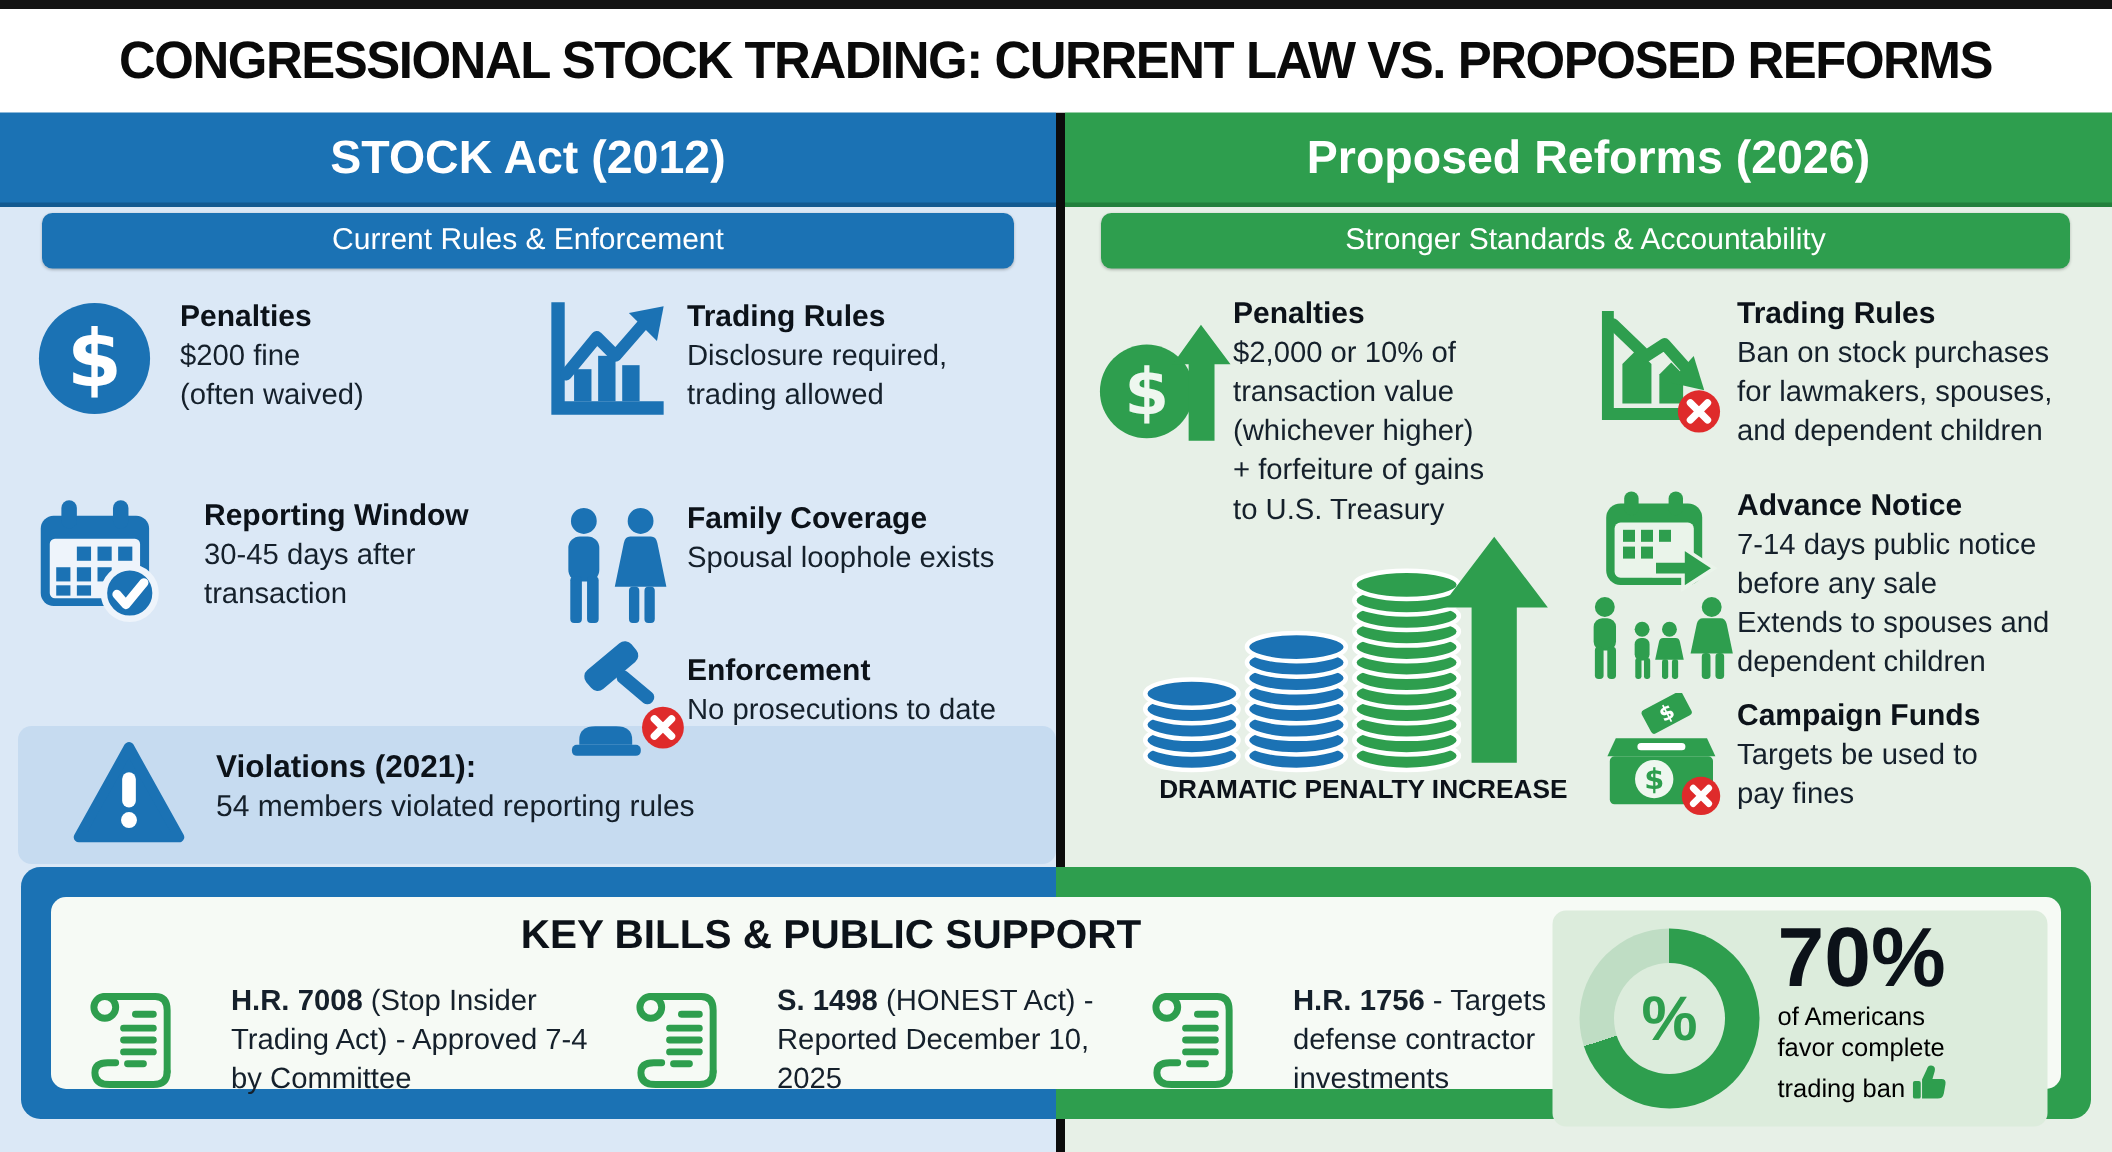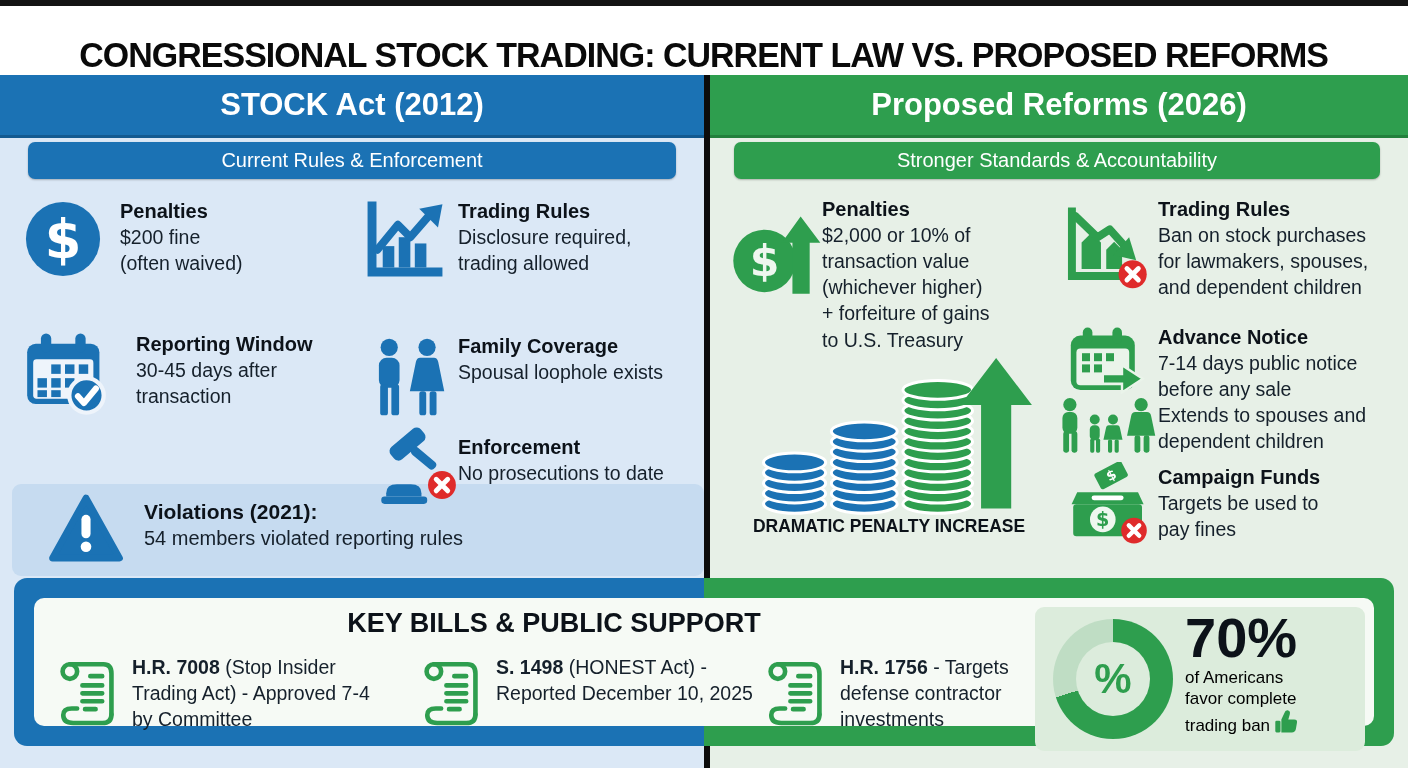--- a/index.html
+++ b/index.html
@@ -5,21 +5,21 @@
   html,body{margin:0;padding:0;background:#ffffff;}
   #canvas{
     position:relative;width:1408px;height:768px;overflow:hidden;
     font-family:"Liberation Sans","DejaVu Sans",sans-serif;color:#121a22;
     background:#ffffff;
   }
   .abs{position:absolute;}
   
   .top-strip{left:0;top:0;width:1408px;height:6px;background:#141414;z-index:2;}
   
-  .title-band{left:0;top:6px;width:1408px;height:69px;background:#ffffff;display:flex;align-items:flex-end;justify-content:center;z-index:2;}
+  .title-band{left:0;top:6px;width:1408px;height:69px;background:#ffffff;display:flex;align-items:center;justify-content:center;z-index:2;}
   .title-band h1{margin:0;font-size:35px;font-weight:800;letter-spacing:-1px;color:#0a0a0a;transform:scaleX(.97);white-space:nowrap;}
   
   .panel-left{left:0;top:135px;width:704px;height:633px;background:#dbe8f6;z-index:0;}
   .panel-right{left:710px;top:135px;width:698px;height:633px;background:#e7f0e7;z-index:0;}
   .divider{left:704px;top:75px;width:6px;height:693px;background:#0c0c0c;z-index:1;}
   
   .header{top:75px;height:60px;display:flex;align-items:center;justify-content:center;color:#fff;font-size:31px;font-weight:800;z-index:2;}
   .header-left{left:0;width:704px;background:#1b72b4;border-bottom:3px solid #135a91;}
   .header-right{left:710px;width:698px;background:#2e9e4e;border-bottom:3px solid #22803c;}
   
@@ -27,26 +27,26 @@
   .subbanner-left{left:28px;width:648px;background:#1b72b4;}
   .subbanner-right{left:734px;width:646px;background:#2e9e4e;}
   
   .item-title{font-size:20px;font-weight:800;color:#0c1219;line-height:1.3;}
   .txt{font-size:19.5px;line-height:1.34;white-space:pre-line;color:#15202b;}
   .icon{z-index:2;}
   .z2{z-index:2;}
   
   .violations-band{left:12px;top:484px;width:692px;height:92px;background:#c6dbf0;border-radius:9px;z-index:1;}
   
-  .coins-caption{left:733px;top:516px;width:312px;text-align:center;font-size:17.5px;font-weight:800;color:#0c1219;z-index:2;}
+  .coins-caption{left:733px;top:516px;width:312px;text-align:right;font-size:17.5px;font-weight:800;color:#0c1219;z-index:2;}
   
   .bottom-box{left:14px;top:578px;width:1380px;height:168px;border-radius:13px;padding:20px;background:linear-gradient(to right,#1b72b4 50%,#2e9e4e 50%);z-index:3;box-sizing:border-box;}
   .bottom-inner{position:relative;width:100%;height:100%;background:#f6faf5;border-radius:10px;}
   .bottom-title{position:absolute;left:0;top:10px;width:1040px;text-align:center;font-size:27px;font-weight:800;color:#0c1219;}
-  .bill{position:absolute;top:56px;display:flex;gap:10px;}
+  .bill{position:absolute;top:56px;display:flex;gap:32px;}
   .bill .txt{font-size:19.5px;}
   .bill b{font-weight:800;}
   .support-panel{position:absolute;right:9px;top:9px;width:330px;height:144px;background:#dcecdc;border-radius:9px;}
   .donut{position:absolute;left:18px;top:12px;width:120px;height:120px;border-radius:50%;display:flex;align-items:center;justify-content:center;}
   .donut-hole{width:74px;height:74px;border-radius:50%;background:#dcecdc;display:flex;align-items:center;justify-content:center;font-size:42px;font-weight:800;color:#2e9e4e;}
   .support-right{position:absolute;left:150px;top:2px;width:176px;}
   .support-pct{font-size:56px;font-weight:800;color:#0c1219;line-height:1.05;}
   .support-txt{font-size:17px;line-height:1.22;white-space:pre-line;color:#000000;}
   .thumb{display:inline-block;vertical-align:-4px;margin-left:4px;}
 </style>

